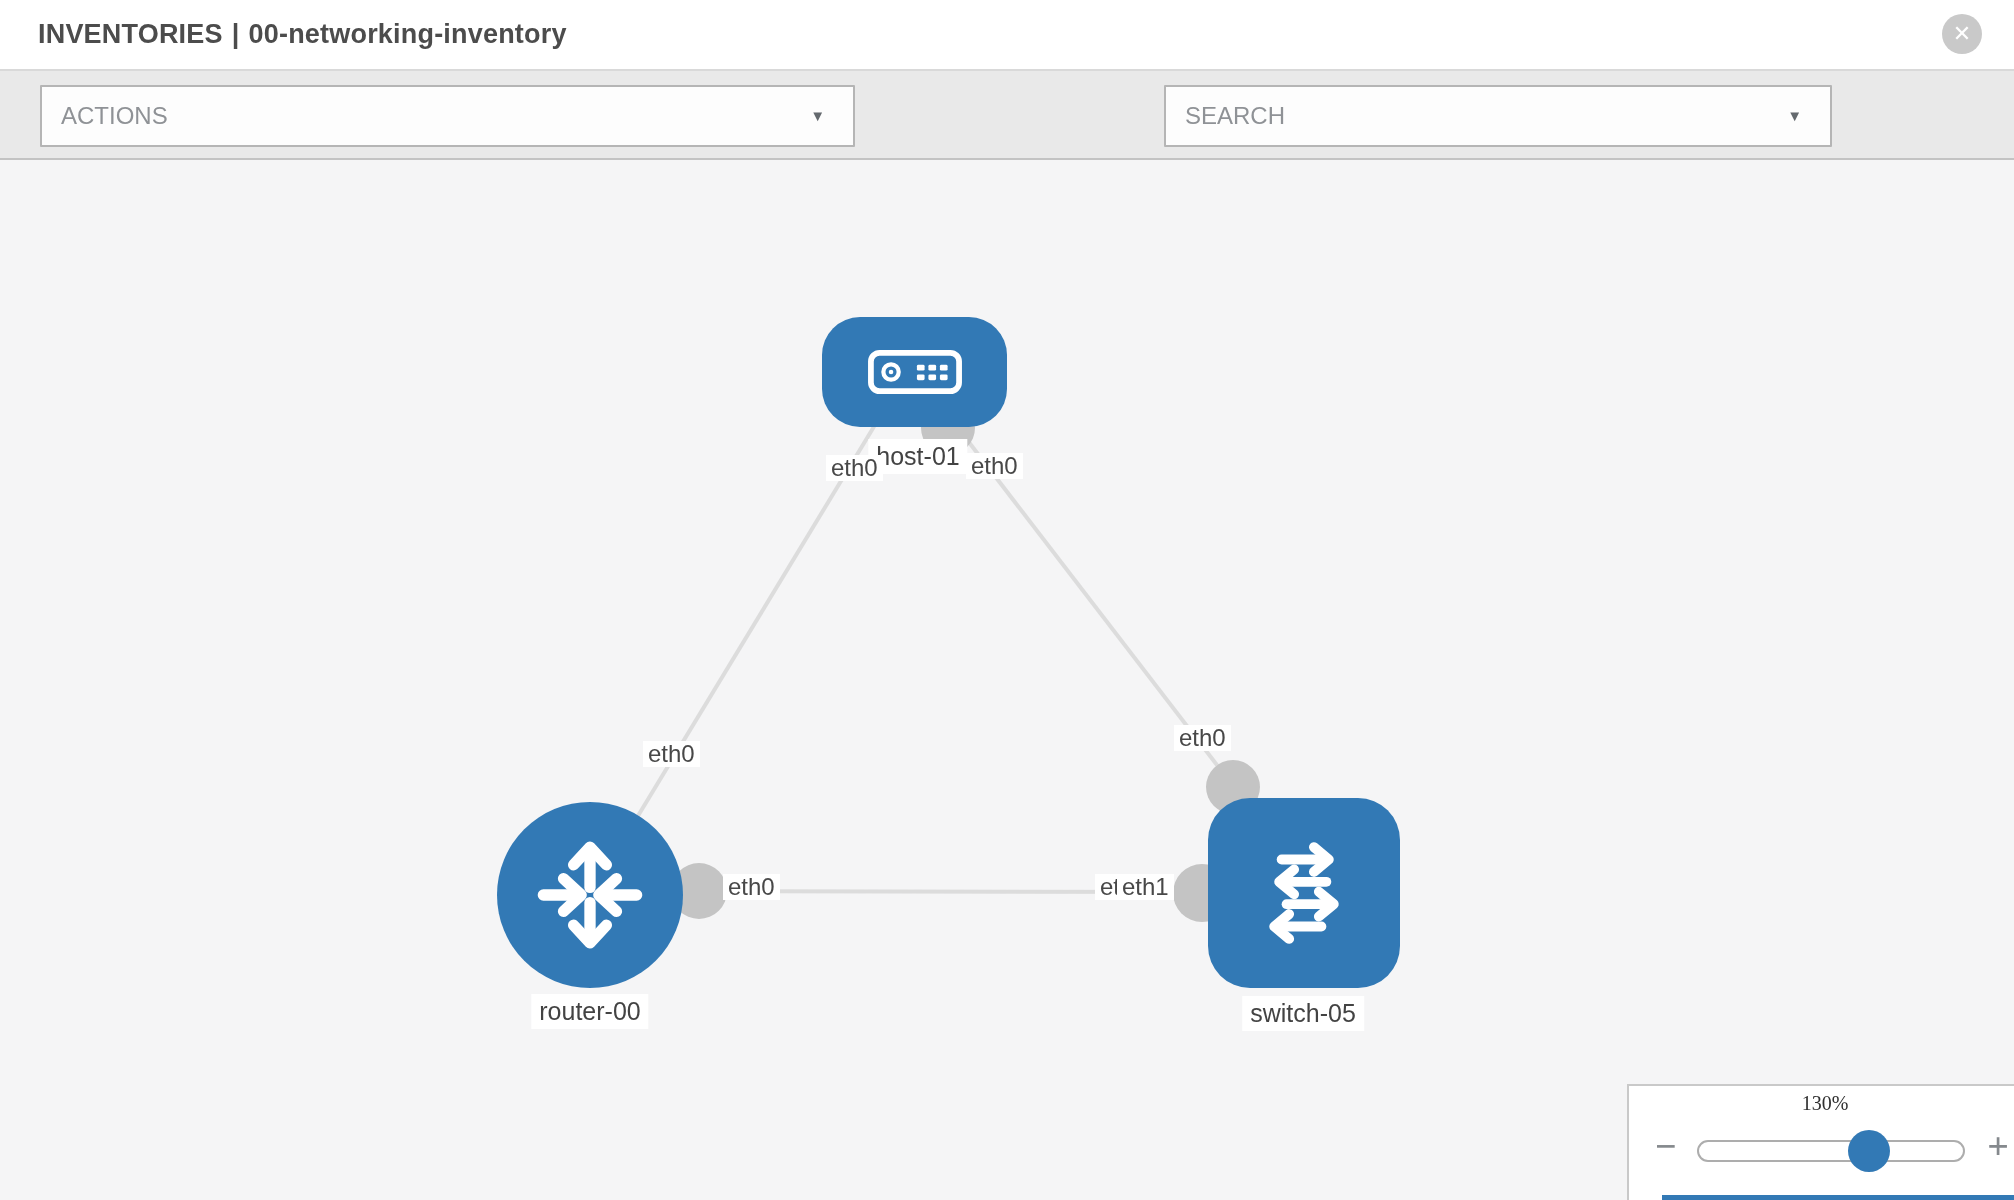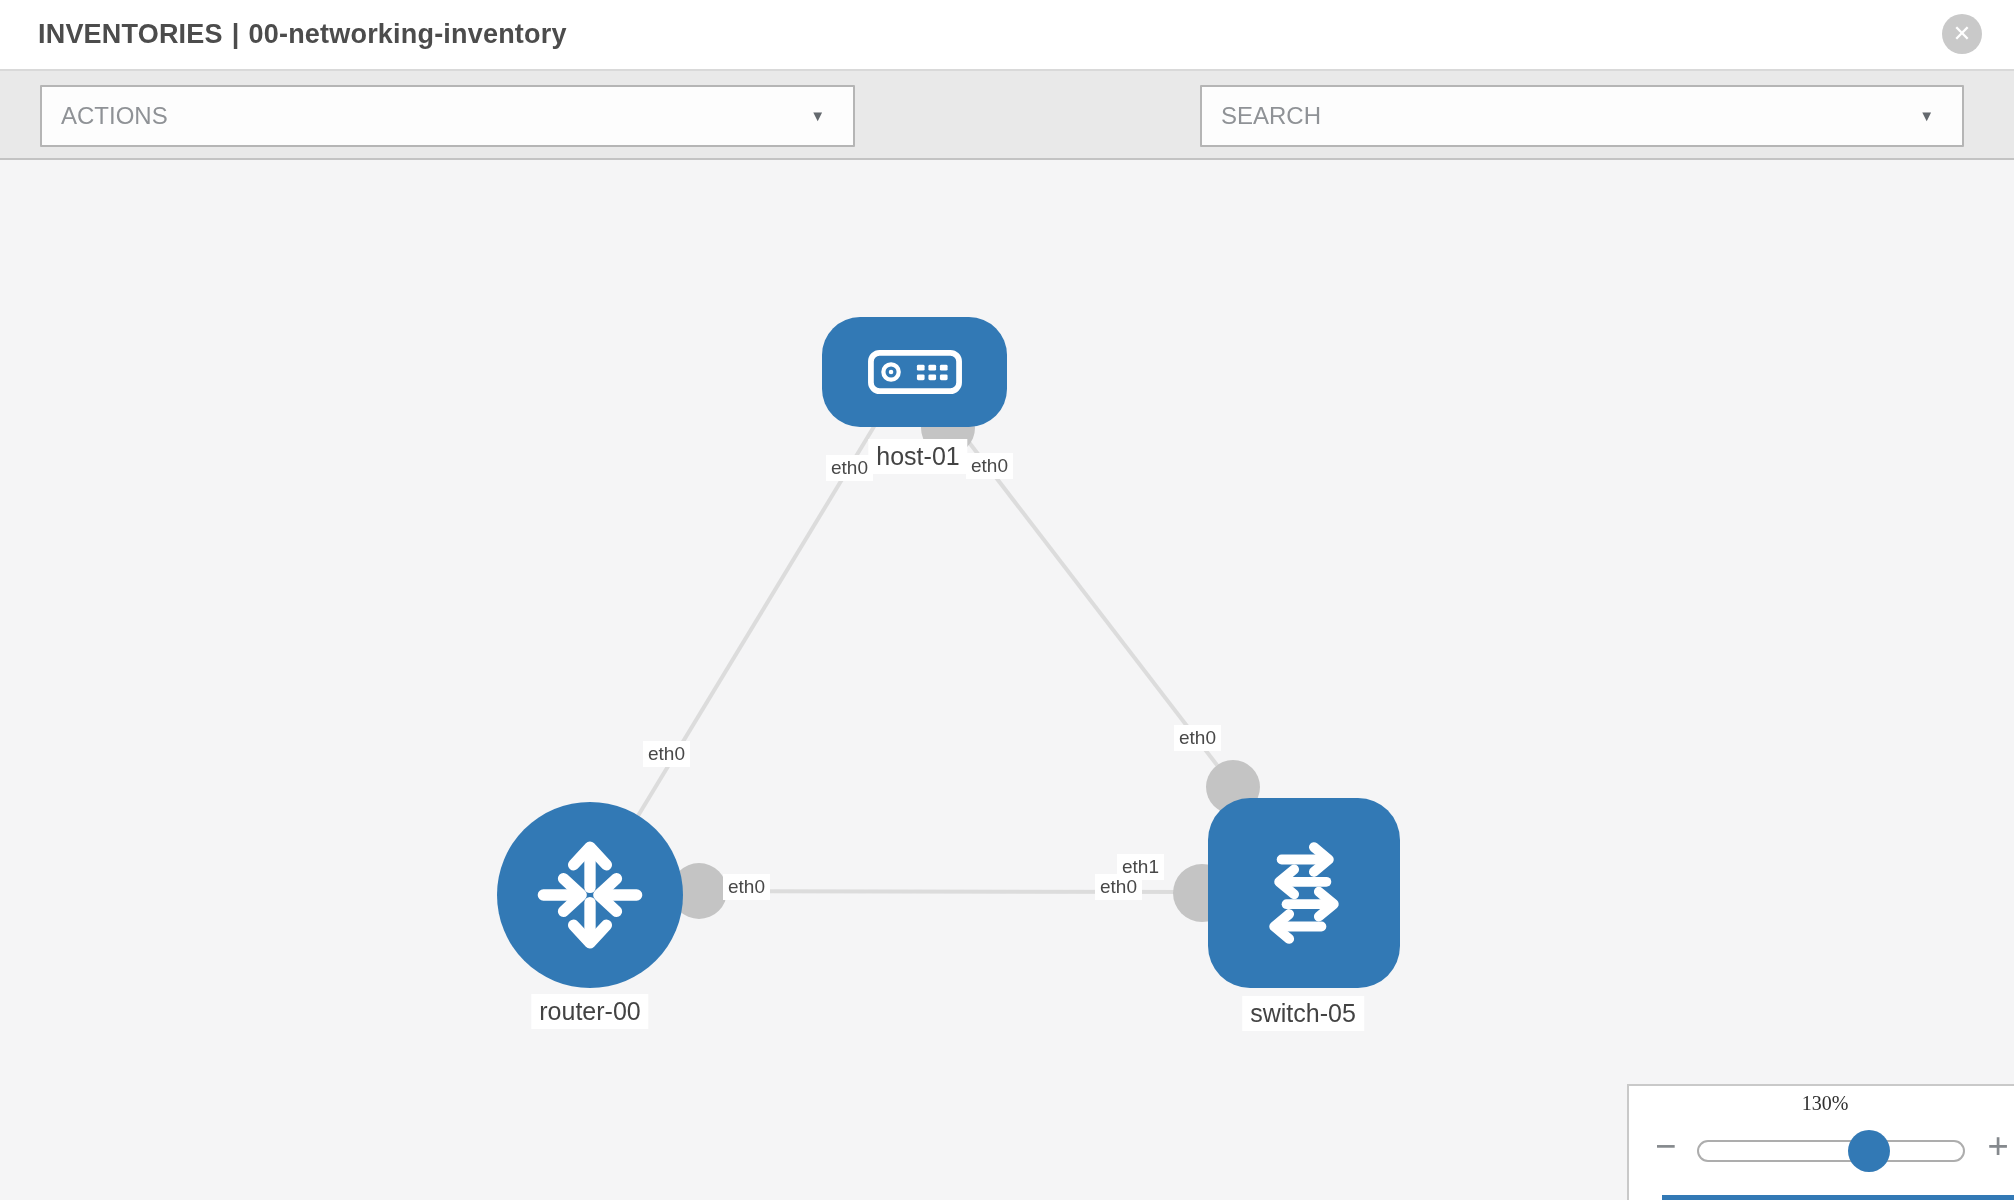--- a/index.html
+++ b/index.html
@@ -36,51 +36,51 @@
     position:absolute;top:14px;height:62px;background:#fdfdfd;
     border:2px solid #b5b5b5;border-radius:1px;box-sizing:border-box;
     font-size:24px;color:#8f9296;line-height:58px;padding-left:19px;
     cursor:pointer;
   }
   .dd .chev{
     position:absolute;right:28px;top:0;height:58px;line-height:58px;
     font-size:15px;color:#64696e;
   }
   .dd-actions{left:40px;width:815px;}
-  .dd-search{left:1200px;width:764px;}
+  .dd-search{left:1164px;width:668px;}
   .tool-ic{position:absolute;width:40px;height:40px;top:98px;cursor:pointer;}
   .tool-wrench{left:1064px;}
   .tool-key{left:1132px;}
 
   
   .canvas{
     position:absolute;left:0;top:160px;width:2014px;height:1040px;
     background:#f5f5f6;overflow:hidden;
   }
   .links-svg{position:absolute;left:0;top:0;}
   .node{position:absolute;background:#3279b5;display:flex;align-items:center;justify-content:center;cursor:pointer;}
   .node-host{left:822px;top:157px;width:185px;height:110px;border-radius:38px;}
   .node-router{left:497px;top:642px;width:186px;height:186px;border-radius:50%;}
   .node-switch{left:1208px;top:638px;width:192px;height:190px;border-radius:42px;}
 
   .lbl{
     position:absolute;background:#ffffff;color:#484848;
-    font-size:19px;line-height:24px;padding:1px 5px;white-space:nowrap;
+    font-size:24px;line-height:24px;padding:1px 5px;white-space:nowrap;
   }
   .lbl-node{font-size:25px;line-height:31px;padding:2px 8px;color:#434343;}
   .lbl-center{transform:translateX(-50%);}
 
   
   .if-host-l{left:826px;top:295px;}
   .if-host-r{left:966px;top:293px;}
   .if-router-top{left:643px;top:581px;}
   .if-switch-top{left:1174px;top:565px;}
   .if-mid-l{left:723px;top:714px;}
   .if-mid-r-behind{left:1095px;top:714px;}
-  .if-mid-r-front{left:1117px;top:694px;}
+  .if-mid-r-front{left:1117px;top:714px;}
   .nl-host{left:918px;top:279px;}
   .nl-router{left:590px;top:834px;}
   .nl-switch{left:1303px;top:836px;}
 
   
   .zoom-panel{
     position:absolute;left:1627px;top:924px;width:394px;height:118px;
     background:#ffffff;border-left:2px solid #c9c9c9;border-top:2px solid #c9c9c9;
     box-sizing:border-box;
     font-family:Liberation Serif, serif;

